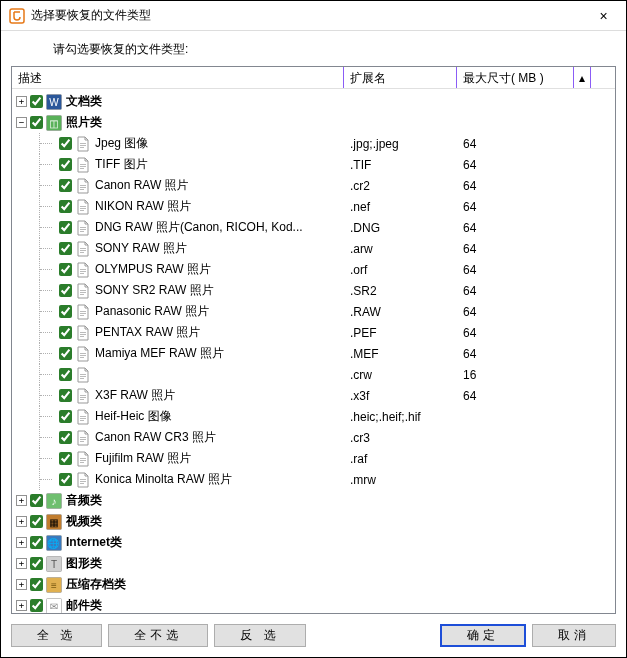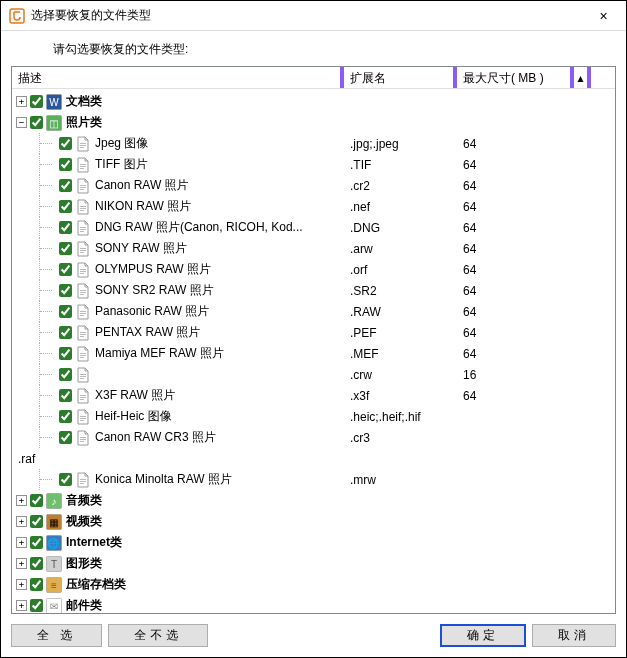--- a/index.html
+++ b/index.html
@@ -4,21 +4,21 @@
 <style>
 * { margin: 0; padding: 0; box-sizing: border-box; }
 body { font-family: "Microsoft YaHei", "Segoe UI", sans-serif; font-size: 12px; background: #fff; width: 627px; height: 658px; display: flex; flex-direction: column; border: 1px solid #000; }
 .titlebar { height: 30px; display: flex; align-items: center; padding: 0 0 0 8px; background: #fff; border-bottom: 1px solid #ddd; }
 .title-icon { width: 16px; height: 16px; margin-right: 6px; display: inline-flex; align-items: center; justify-content: center; }
 .title-text { flex: 1; font-size: 12px; }
 .close-btn { width: 45px; height: 29px; display: flex; align-items: center; justify-content: center; font-size: 14px; cursor: default; }
 .prompt { padding: 10px 12px 8px; font-size: 12px; margin-left: 40px; }
 .content { flex: 1; margin: 0 10px; border: 1px solid #828790; display: flex; flex-direction: column; overflow: hidden; }
 .col-head { display: flex; height: 22px; background: #fff; border-bottom: 1px solid #e0e0e0; position: relative; }
-.col-head > div { padding: 3px 6px; border-right: 4px solid #8b5cf6; font-size: 12px; }
+.col-head > div { padding: 3px 6px; border-right: 1px solid #8b5cf6; font-size: 12px; }
 .col-desc { width: 332px; }
 .col-ext { width: 113px; }
 .col-size { width: 117px; }
 .col-scroll { width: 17px; border-right: none; display: flex; align-items: center; justify-content: center; }
 .tree-wrap { flex: 1; overflow-y: auto; overflow-x: hidden; position: relative; }
 .tree { padding: 2px 0; }
 .row { display: flex; align-items: center; height: 21px; white-space: nowrap; }
 .row-cell-desc { width: 332px; display: flex; align-items: center; overflow: hidden; }
 .row-cell-ext { width: 113px; padding-left: 6px; overflow: hidden; text-overflow: ellipsis; }
 .row-cell-size { width: 117px; padding-left: 6px; }
@@ -395,20 +395,36 @@
                 <rect x="5" y="9" width="6" height="1" fill="#bbb"></rect>
                 <rect x="5" y="11" width="4" height="1" fill="#bbb"></rect>
               </svg>
             </span>
             <span class="row-label">Canon RAW CR3 照片</span>
           </div>
           <div class="row-cell-ext">.cr3</div>
           <div class="row-cell-size"></div>
         </div>
         <div class="row">
+          <div class="row-cell-desc">
+            <span class="root-pad"></span>
+            <span class="expander-space"></span>
+            <span class="child-indent"></span>
+            <input type="checkbox" class="chk" checked="" style="">
+            <span class="file-icon">
+              <svg width="16" height="16" viewBox="0 0 16 16">
+                <path d="M3 1 h7 l3 3 v11 h-10 z" fill="#fff" stroke="#999" stroke-width="1"></path>
+                <path d="M10 1 v3 h3" fill="none" stroke="#999" stroke-width="1"></path>
+                <rect x="5" y="7" width="6" height="1" fill="#bbb"></rect>
+                <rect x="5" y="9" width="6" height="1" fill="#bbb"></rect>
+                <rect x="5" y="11" width="4" height="1" fill="#bbb"></rect>
+              </svg>
+            </span>
+            <span class="row-label">Fujifilm RAW 照片</span>
+          </div>
           <div class="row-cell-ext">.raf</div>
           <div class="row-cell-size"></div>
         </div>
         <div class="row">
           <div class="row-cell-desc">
             <span class="root-pad"></span>
             <span class="expander-space"></span>
             <span class="child-indent"></span>
             <input type="checkbox" class="chk" checked="" style="">
             <span class="file-icon">
@@ -521,16 +537,17 @@
           <div class="row-cell-ext"></div>
           <div class="row-cell-size"></div>
         </div>
       </div>
   </div>
 </div>
 
 <div class="btnbar">
   <button class="btn">全 选</button>
   <button class="btn">全不选</button>
+  <button class="btn">反 选</button>
   <div class="spacer"></div>
   <button class="btn default">确定</button>
   <button class="btn">取消</button>
 </div>
 
 </body></html>

